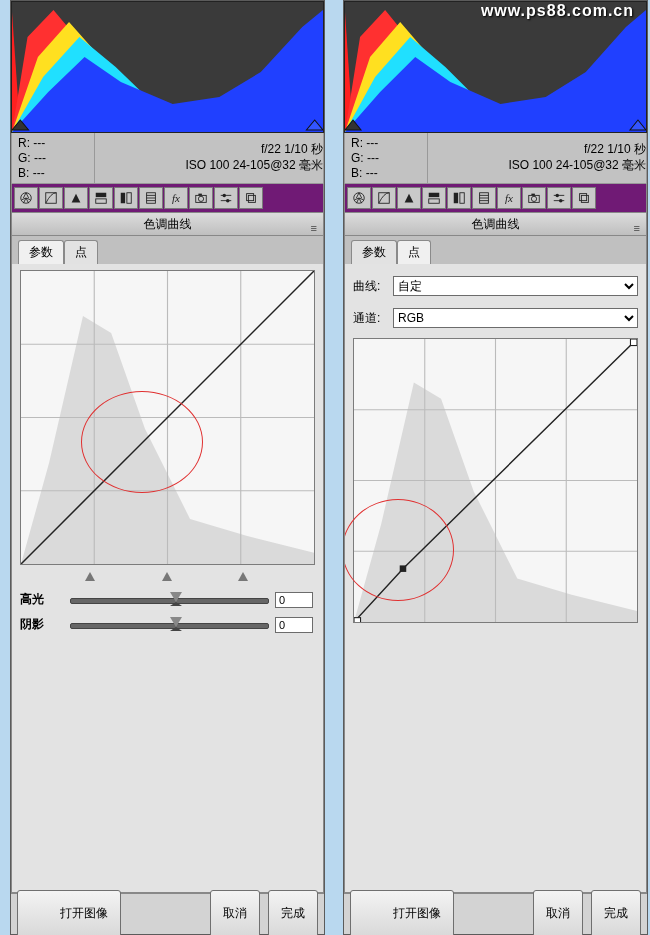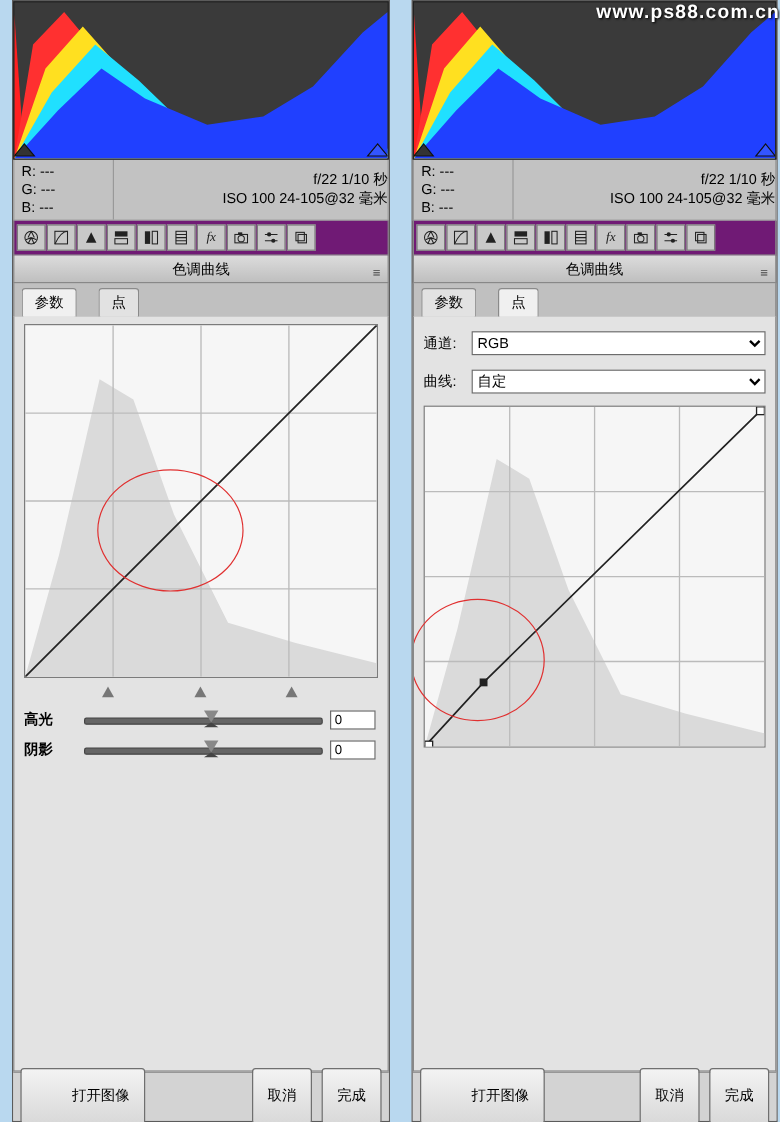--- a/index.html
+++ b/index.html
@@ -108,21 +108,21 @@
     background: #c0c0c0;
     padding: 4px 6px 0 6px;
     border-left: 1px solid #888;
     border-right: 1px solid #888;
   }
   .tab {
     padding: 3px 10px;
     border: 1px solid #8a8a8a;
     border-bottom: none;
     background: #e2e2e2;
-    margin-right: 18px;
+    margin-right: 0;
     border-radius: 3px 3px 0 0;
     cursor: pointer;
   }
   .tab.active {
     background: #f0f0f0;
   }
   .tab-body {
     flex: 1;
     background: #e3e3e3;
     border: 1px solid #888;
@@ -247,21 +247,21 @@
     padding: 12px 12px;
     font-size: 12px;
     cursor: pointer;
     line-height: 20px;
     text-align: right;
   }
   .btn.wide { min-width: 78px; }
   .watermark {
     position: absolute;
     top: 2px;
-    right: 0;
+    right: 16px;
     color: #fff;
     font-weight: bold;
     font-size: 16px;
     text-shadow: 1px 1px 2px #000;
     letter-spacing: 1px;
     pointer-events: none;
     font-family: Arial, sans-serif;
   }
 </style>
 </head>
@@ -510,29 +510,29 @@
       <span class="menu-icon">≡</span>
     </div>
 
     <div class="tabs">
       <div class="tab">参数</div>
       <div class="tab active">点</div>
     </div>
 
     <div class="tab-body">
       <div class="sel-row">
+        <div class="slabel">曲线:</div>
+        <select>
+          <option>自定</option>
+        </select>
+      </div>
+      <div class="sel-row">
         <div class="slabel">通道:</div>
         <select>
           <option>RGB</option>
-        </select>
-      </div>
-      <div class="sel-row">
-        <div class="slabel">曲线:</div>
-        <select>
-          <option>自定</option>
         </select>
       </div>
 
       <div class="curve-graph" style="margin-top:4px;">
         <svg viewBox="0 0 260 260" preserveAspectRatio="none">
           <polygon points="0,260 25,170 55,40 80,55 110,140 150,220 200,235 260,250 260,260" fill="#dadada"></polygon>
           <g stroke="#bbb" stroke-width="1">
             <line x1="65" y1="0" x2="65" y2="260"></line>
               <line x1="130" y1="0" x2="130" y2="260"></line>
               <line x1="195" y1="0" x2="195" y2="260"></line>

